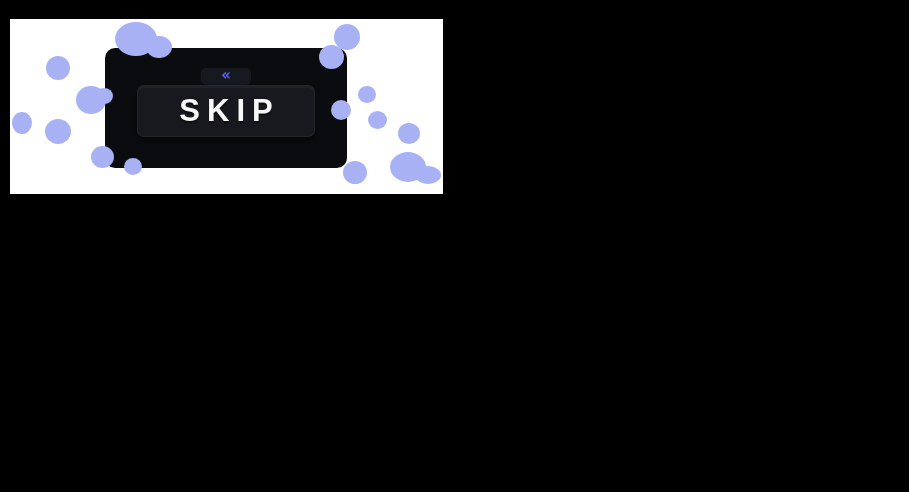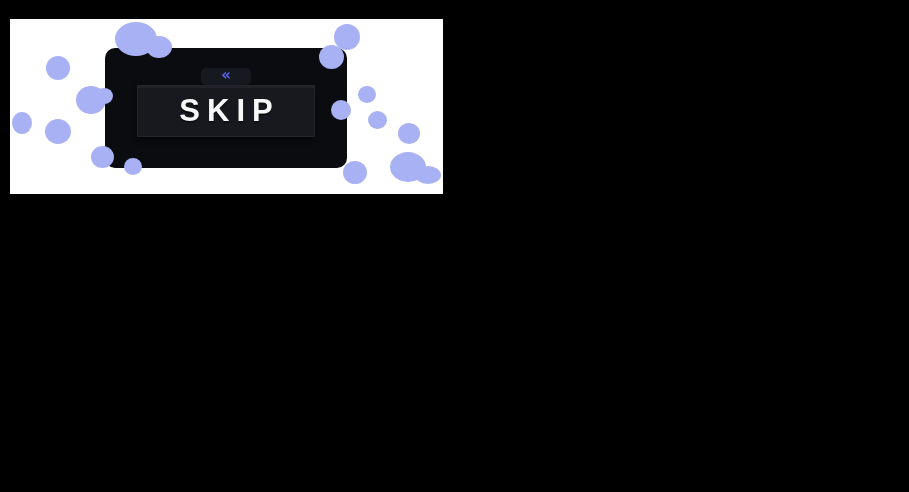--- a/index.html
+++ b/index.html
@@ -44,21 +44,21 @@
     font-weight: bold;
     line-height: 1;
     margin-top: -2px;
   }
   .skip-btn {
     position: absolute;
     left: 32px; top: 37px;
     width: 178px; height: 52px;
     background: var(--button-background, #17191f);
     border: 1px solid rgba(255,255,255,0.06);
-    border-radius: 1px;
+    border-radius: 7px;
     display: flex; align-items: center; justify-content: center;
     cursor: pointer;
     box-shadow: inset 0 2px 0 rgba(255,255,255,0.04), 0 3px 5px rgba(0,0,0,0.55);
   }
   .skip-btn span {
     color: var(--button-text, #f8f8f8);
     font-size: 31px;
     font-weight: 800;
     letter-spacing: 7px;
     margin-left: 7px; 

